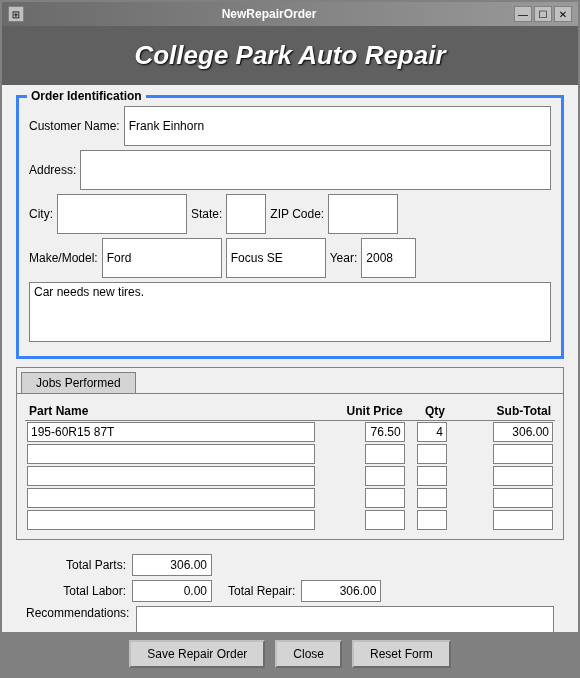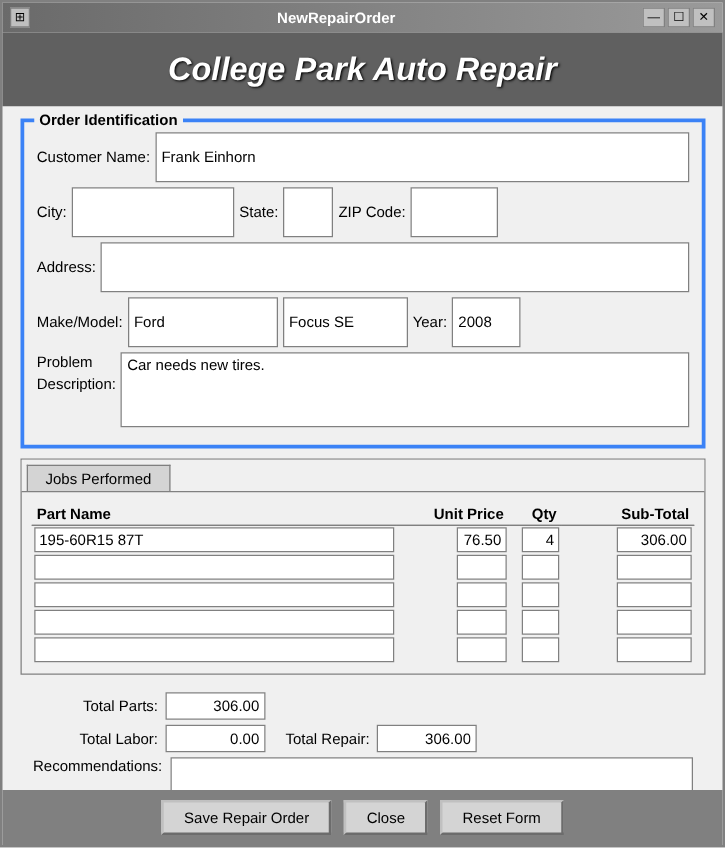--- a/index.html
+++ b/index.html
@@ -323,44 +323,42 @@
 
     <div class="group-box">
       <span class="group-box-legend">Order Identification</span>
 
       <div class="form-row">
         <span class="form-label">Customer Name:</span>
         <input type="text" class="form-input input-full" value="Frank Einhorn" style="">
       </div>
 
       <div class="form-row">
+        <span class="form-label">Address:</span>
+        <input type="text" class="form-input input-full" style="">
+      </div>
+
+      <div class="form-row">
         <span class="form-label">City:</span>
         <input type="text" class="form-input input-city" style="">
         <span class="form-label">State:</span>
         <input type="text" class="form-input input-state" style="">
         <span class="form-label">ZIP Code:</span>
         <input type="text" class="form-input input-zip" style="">
       </div>
 
       <div class="form-row">
-        <span class="form-label">Address:</span>
-        <input type="text" class="form-input input-full" style="">
-      </div>
-
-      <div class="form-row">
         <span class="form-label">Make/Model:</span>
         <input type="text" class="form-input input-make" value="Ford" style="">
         <input type="text" class="form-input input-model" value="Focus SE" style="">
         <span class="form-label">Year:</span>
         <input type="text" class="form-input input-year" value="2008" style="">
       </div>
 
       <div class="form-row" style="align-items: flex-start;">
-        <span class="form-label" style="white-space: pre-line; line-height: 1.4;">Problem
-Description:</span>
         <textarea class="problem-textarea" style="">Car needs new tires.</textarea>
       </div>
     </div>
 
     <div class="tabs-container">
       <div class="tab-bar">
         <div class="tab">Jobs Performed</div>
       </div>
 
       <div class="tab-content">

